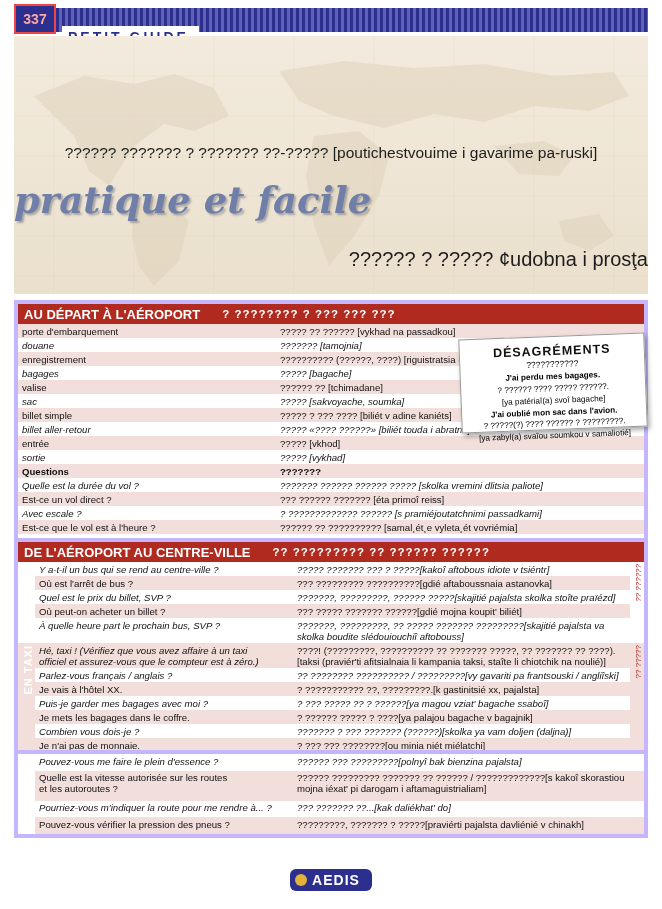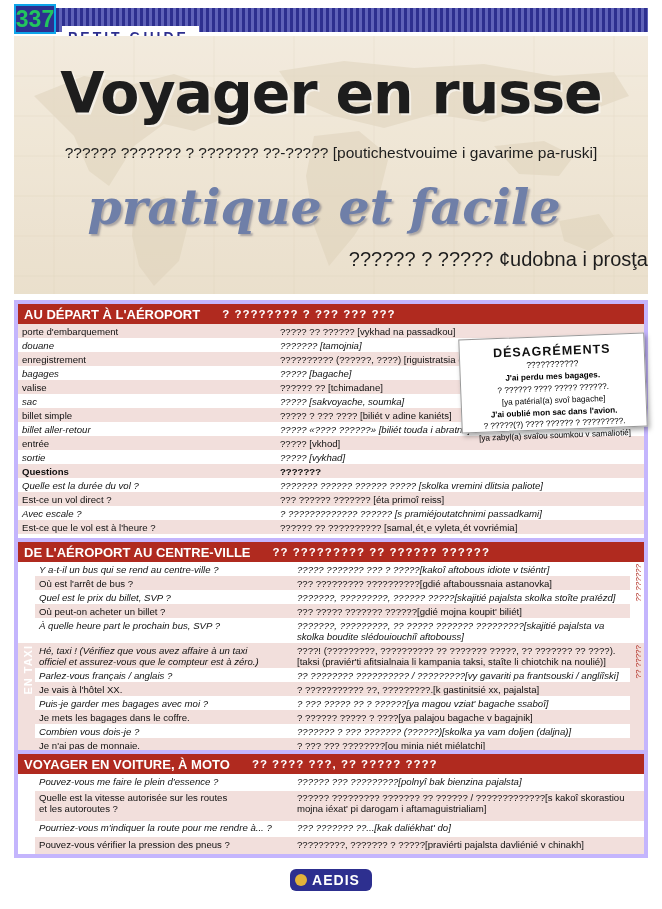--- a/index.html
+++ b/index.html
@@ -30,25 +30,25 @@
     position: absolute;
     left: 14px; top: 8px;
     width: 634px; height: 24px;
     background: repeating-linear-gradient(90deg, #2d2f8f 0px, #2d2f8f 3px, #5f62b8 3px, #5f62b8 6px);
   }
   .num-badge {
     position: absolute;
     left: 14px; top: 4px;
     width: 42px; height: 30px;
     background: #2d2f8f;
-    color: #22c55e;
-    font-weight: bold;
-    font-size: 23px;
+    color: #fca5a5;
+    font-weight: bold;
+    font-size: 14px;
     display: flex; align-items: center; justify-content: center;
-    border: 2px solid #0ea5e9;
+    border: 2px solid #ef4444;
   }
   .petit-guide {
     position: absolute;
     left: 62px; top: 10px;
     height: 22px;
     background: #ffffff;
     padding: 0 10px 0 6px;
     color: #2d2f8f;
     font-weight: bold;
     font-size: 14px;
@@ -83,22 +83,22 @@
     position: absolute;
     left: 0; right: 0; top: 108px;
     text-align: center;
     font-size: 15.5px;
     color: #1d1d1d;
     font-family: "Liberation Sans", sans-serif;
   }
   .title-sub {
     position: absolute;
     left: 0; right: 14px; top: 142px;
-    text-align: center;
-    font-size: 49px;
+    text-align: left;
+    font-size: 37px;
     font-style: italic;
     font-weight: bold;
     color: #6f7fa8;
     text-shadow: 2px 2px 2px rgba(90,90,110,0.45);
     font-family: "DejaVu Serif", serif;
   }
   .title-sub2 {
     position: absolute;
     left: 0; right: 0; top: 212px;
     text-align: right;
@@ -266,21 +266,20 @@
         <path d="M300,100 L345,95 L375,120 L365,160 L340,200 L315,230 L300,190 L292,140 Z"></path>
         <path d="M480,110 L530,105 L560,120 L545,140 L505,138 Z"></path>
         <path d="M545,185 L585,178 L600,200 L575,215 L550,205 Z"></path>
       </g>
       <g stroke="#c5b596" stroke-width="0.6" fill="none" opacity="0.7">
         <path d="M0,40 H634 M0,80 H634 M0,120 H634 M0,160 H634 M0,200 H634 M0,240 H634"></path>
         <path d="M40,0 V258 M120,0 V258 M200,0 V258 M280,0 V258 M360,0 V258 M440,0 V258 M520,0 V258 M600,0 V258"></path>
       </g>
       <rect x="0" y="0" width="634" height="258" fill="#efe6d4" opacity="0.45"></rect>
     </svg>
-    <div class="title-main">Voyager en russe</div>
     <div class="title-cyr">?????? ??????? ? ??????? ??-????? [poutichestvouime i gavarime pa-ruski]</div>
     <div class="title-sub">pratique et facile</div>
     <div class="title-sub2">?????? ? ????? ¢udobna i prosţa</div>
   </div>
 
   <div class="section" style="top:300px;">
     <div class="sec-head">
       <span class="fr">AU DÉPART À L'AÉROPORT</span>
       <span class="ru">? ???????? ? ??? ??? ???</span>
     </div>
@@ -435,24 +434,20 @@
       </tr>
       <tr class="alt">
         <td class="fr">Je n'ai pas de monnaie.</td>
         <td class="ru">? ??? ??? ????????[ou minia niét miélatchi]</td>
       </tr>
     </tbody>
       </table>
   </div>
 
   <div class="section" style="top:750px;">
-    <div class="sec-head">
-      <span class="fr">VOYAGER EN VOITURE, À MOTO</span>
-      <span class="ru">?? ???? ???, ?? ????? ????</span>
-    </div>
     <table class="rows">
       <tbody>
           <tr class="norm">
         <td class="vcol" rowspan="4">
               <span>EN VOITURE</span>
             </td>
         <td class="fr">Pouvez-vous me faire le plein d'essence ?</td>
         <td class="ru">?????? ??? ?????????[polnyî bak bienzina pajalsta]</td>
       </tr>
       <tr class="alt">

